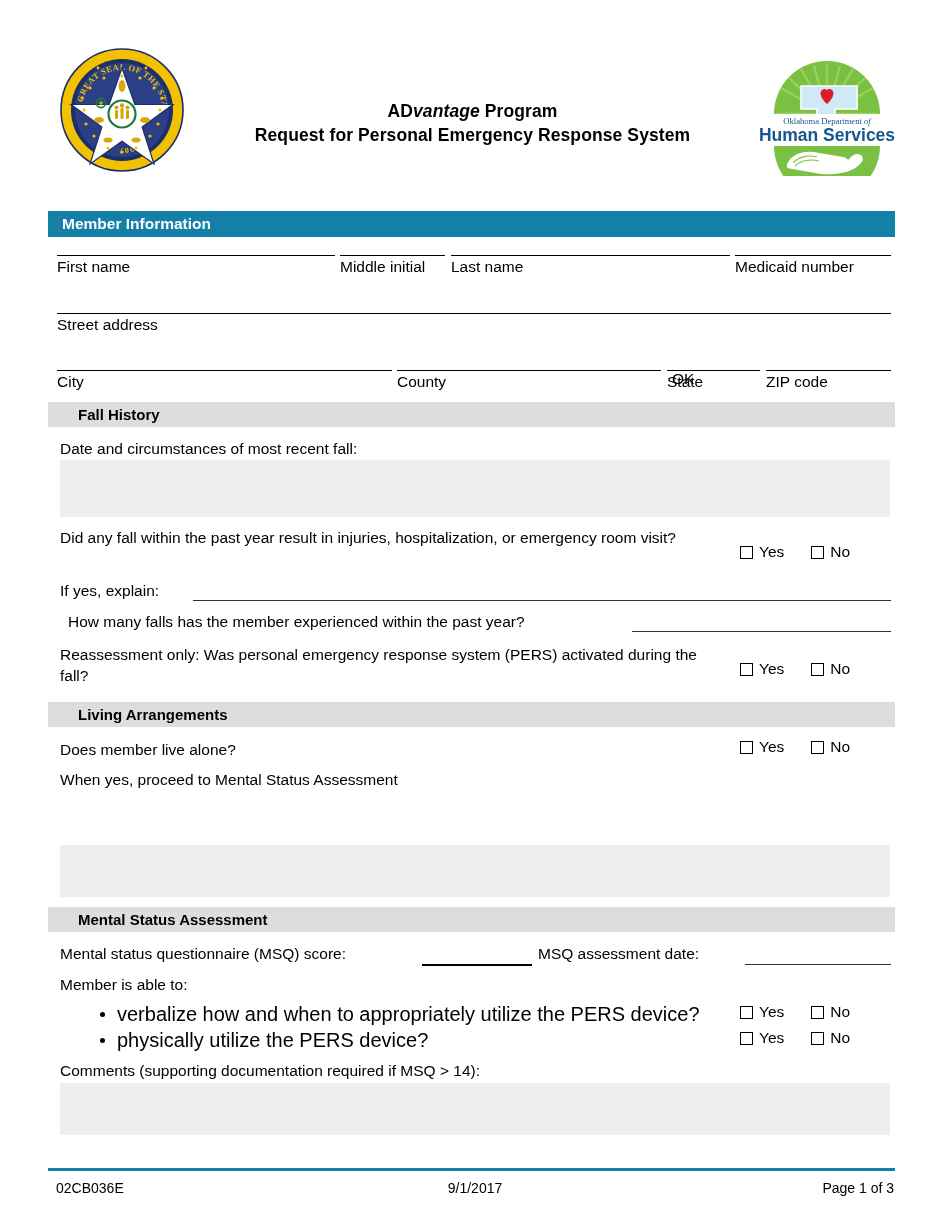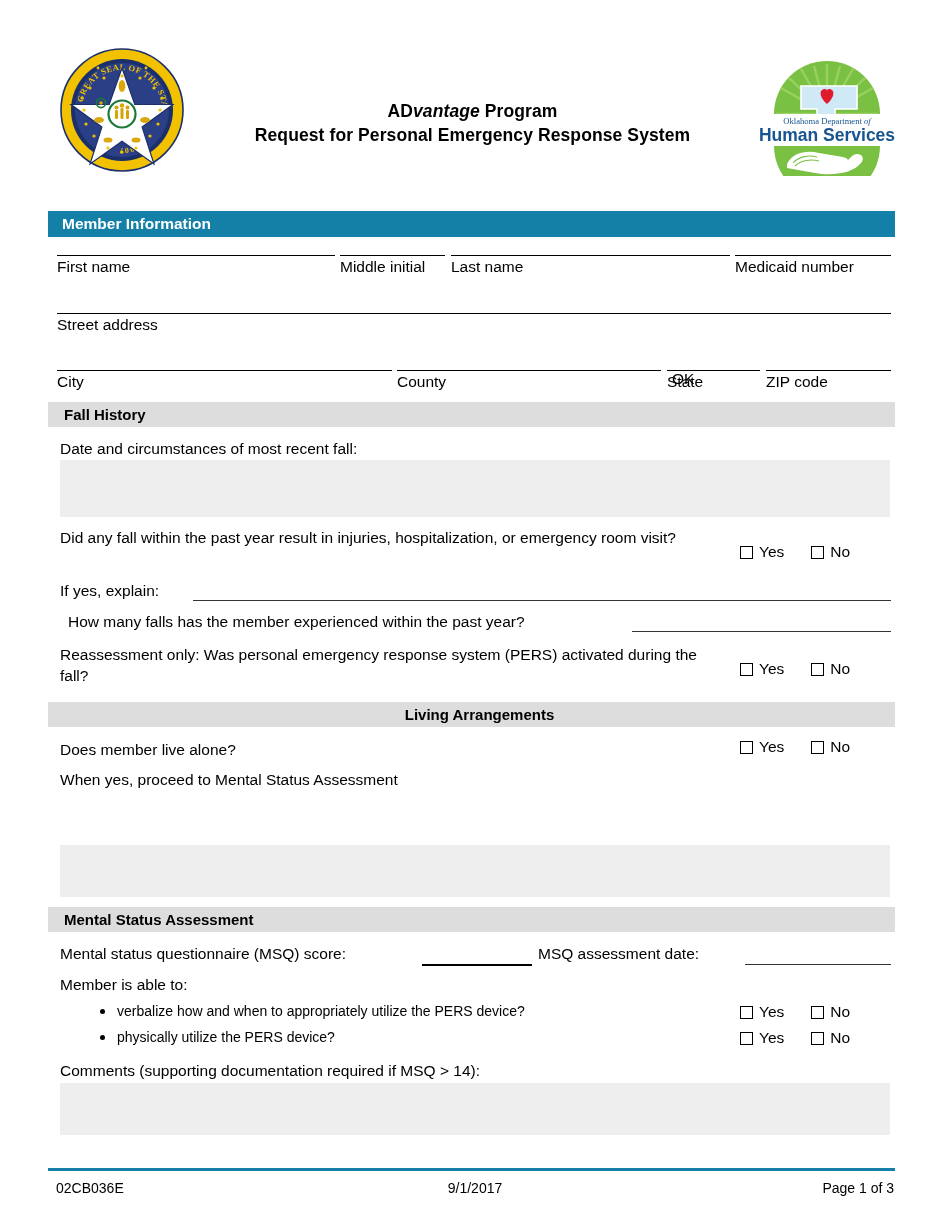--- a/index.html
+++ b/index.html
@@ -70,21 +70,21 @@
   .bar-gray {
     position: absolute;
     left: 48px;
     width: 847px;
     height: 25px;
     background: #dddddd;
     color: #000000;
     font-size: 15px;
     font-weight: bold;
     line-height: 25px;
-    padding-left: 16px;
+    padding-left: 30px;
     box-sizing: border-box;
   }
 
   
   .fline {
     position: absolute;
     border-top: 1.3px solid #000000;
     height: 0;
   }
   .fline-thin {
@@ -139,21 +139,21 @@
     border: 1.6px solid #000000;
     background: #ffffff;
     box-sizing: border-box;
   }
   .cbpair { display: flex; align-items: center; gap: 6px; }
   .cbspace { width: 9px; }
 
   
   .bullet-row {
     position: absolute;
-    font-size: 14px;
+    font-size: 20px;
     display: flex;
     align-items: center;
   }
   .bullet-dot {
     display: inline-block;
     width: 5px; height: 5px;
     border-radius: 50%;
     background: #000;
     margin-right: 12px;
   }
@@ -360,21 +360,21 @@
       <span class="cbox"></span>
       <span>Yes</span>
     </span>
     <span class="cbspace"></span>
     <span class="cbpair">
       <span class="cbox"></span>
       <span>No</span>
     </span>
   </div>
 
-  <div class="bar-gray" style="top:702px;text-align:center;">Living Arrangements</div>
+  <div class="bar-gray" style="top:702px;">Living Arrangements</div>
 
   <div class="qtext" style="left:60px; top:740px;">Does member live alone?</div>
   <div class="cbgroup" style="left:740px; top:738px;">
     <span class="cbpair">
       <span class="cbox"></span>
       <span>Yes</span>
     </span>
     <span class="cbspace"></span>
     <span class="cbpair">
       <span class="cbox"></span>

